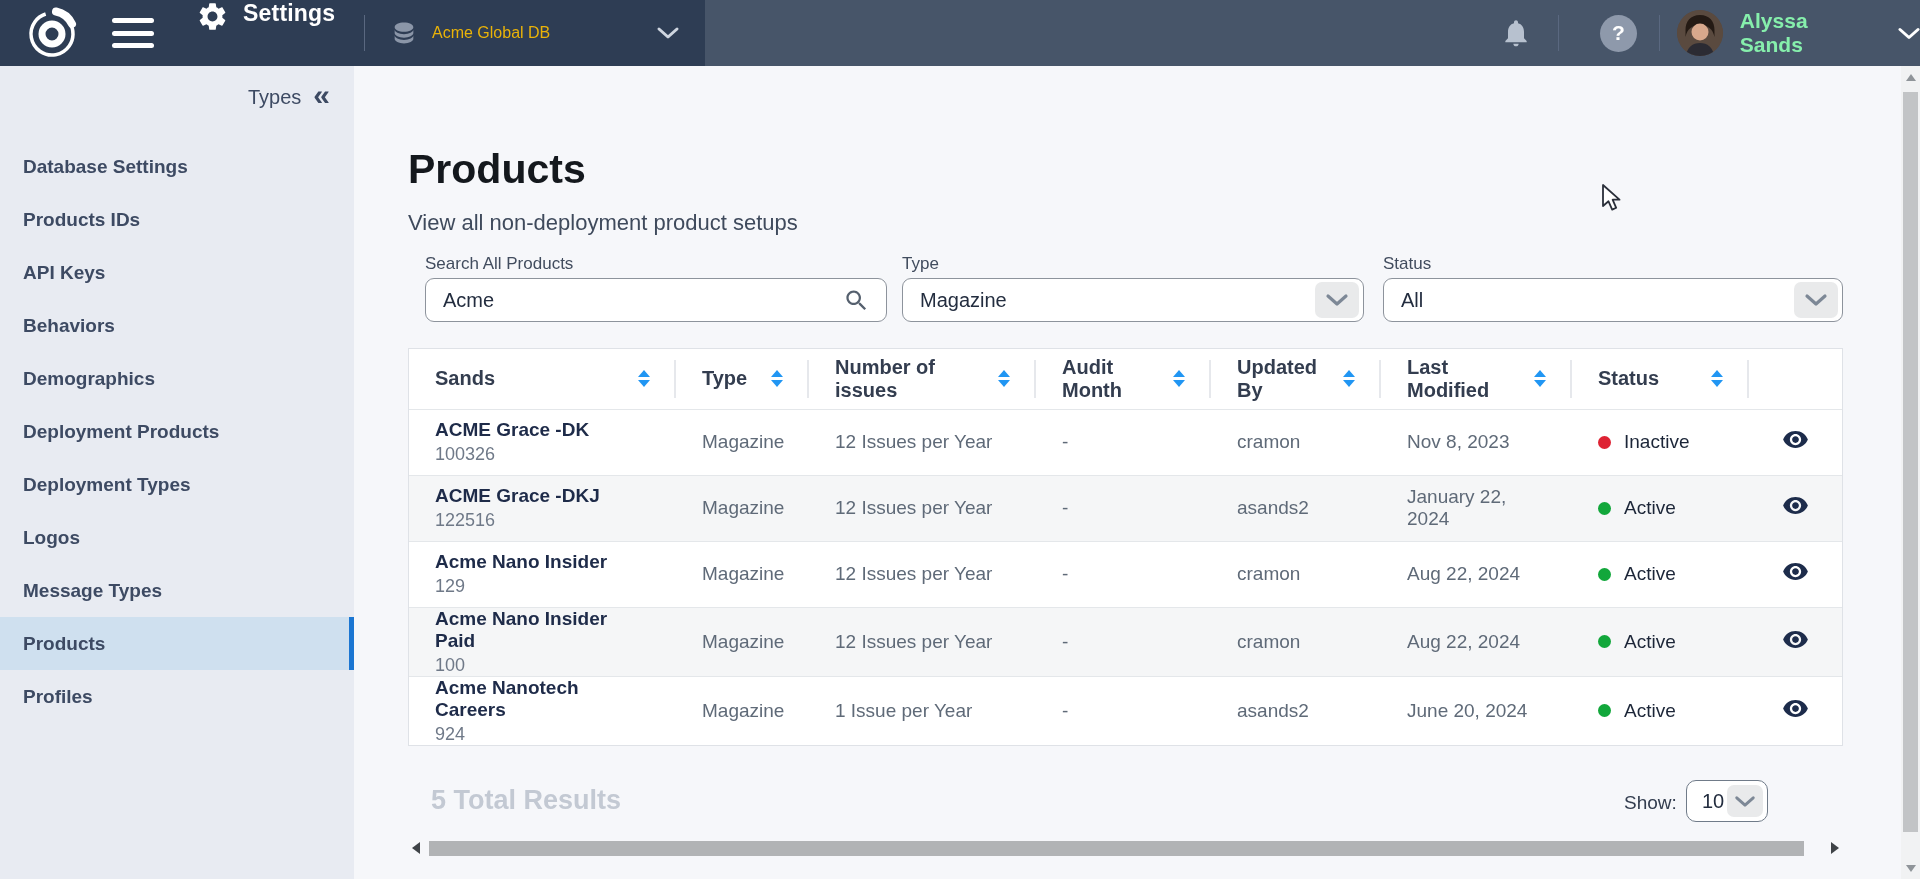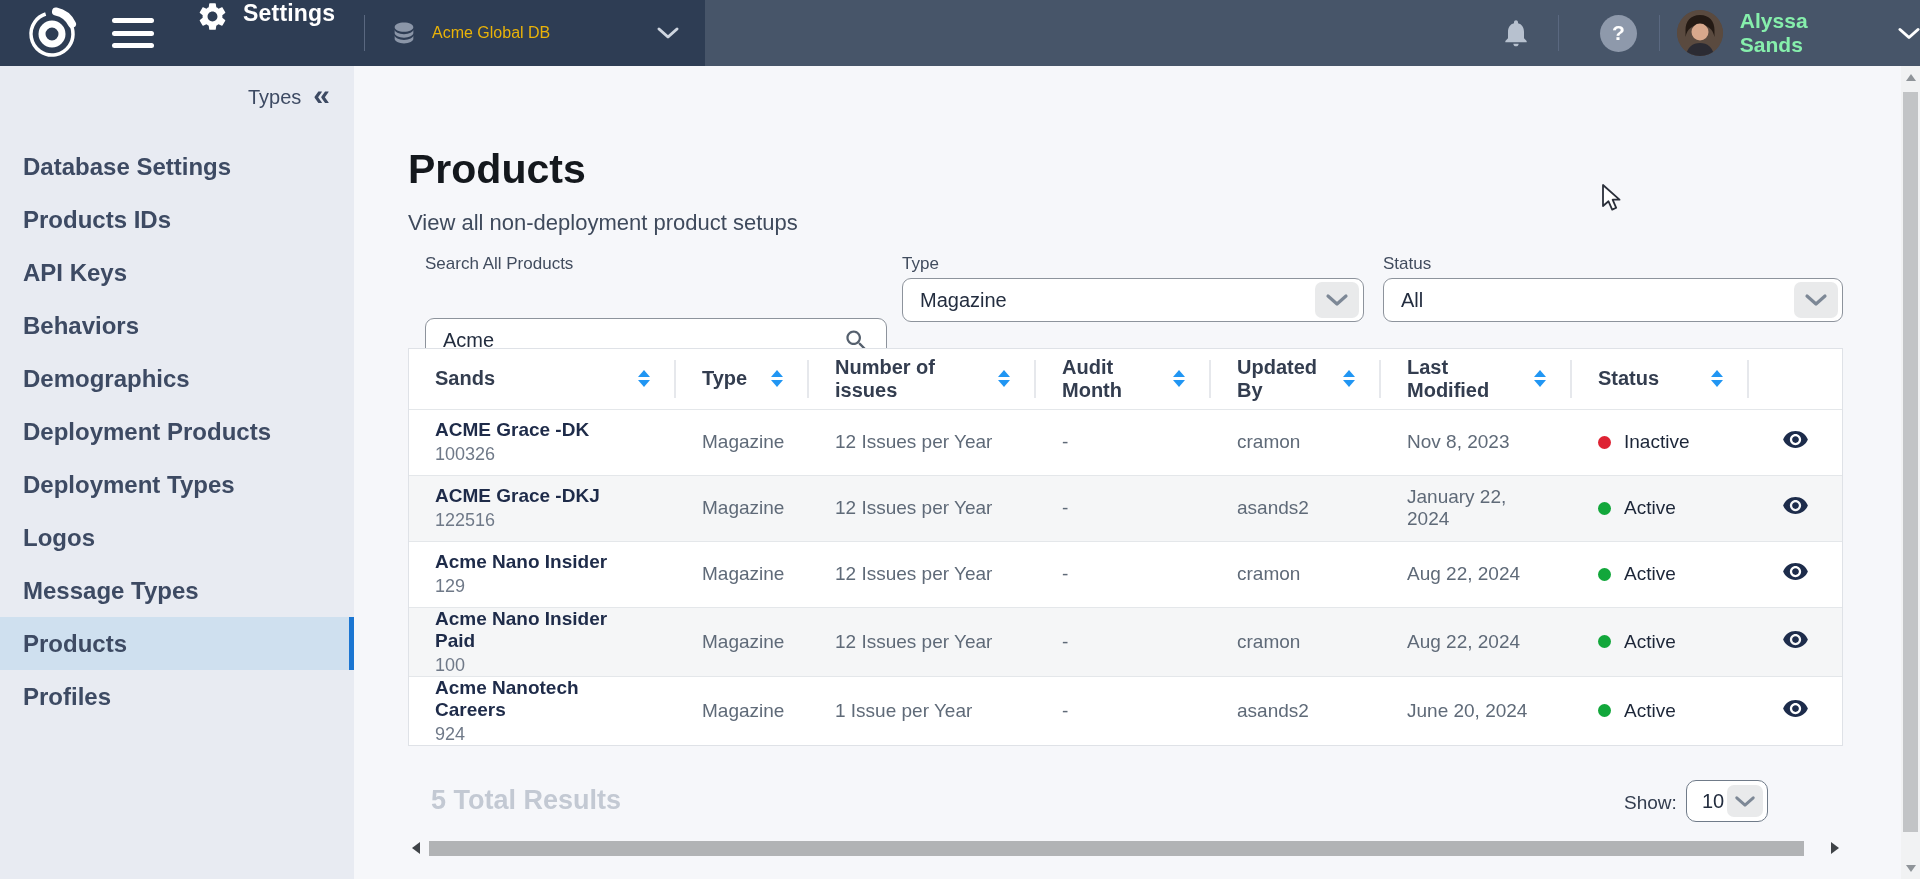--- a/index.html
+++ b/index.html
@@ -22,21 +22,21 @@
   .help-circle { width:37px; height:37px; border-radius:50%; background:#8e99ab; color:#ffffff; font-size:21px; font-weight:700; display:flex; align-items:center; justify-content:center; }
   .avatar { width:46px; height:46px; border-radius:50%; overflow:hidden; background:#5a4a3f; }
   .user-name { color:#86efac; font-size:21px; font-weight:700; }
 
   
   .sidebar { position:absolute; left:0; top:66px; width:354px; height:813px; background:#e8ebf2; }
   .hide-row { position:absolute; top:18px; right:24px; display:flex; align-items:center; gap:12px; cursor:pointer; }
   .hide-label { font-size:20px; color:#3d4a63; }
   .collapse-glyph { font-size:30px; font-weight:700; color:#3d4a63; line-height:1; margin-top:-4px; }
   .sidebar-nav { position:absolute; top:74px; left:0; width:354px; }
-  .sidebar-item { height:53px; display:flex; align-items:center; padding-left:23px; font-size:24px; font-weight:600; color:#3d4a63; cursor:pointer; }
+  .sidebar-item { height:53px; display:flex; align-items:center; padding-left:23px; font-size:19px; font-weight:600; color:#3d4a63; cursor:pointer; }
   .sidebar-item.active { background:#cfe0ef; border-right:5px solid #1b76d2; }
 
   
   .page-title { position:absolute; left:408px; top:146px; font-size:41px; font-weight:700; color:#14181d; }
   .page-subtitle { position:absolute; left:408px; top:210px; font-size:22px; color:#3f4a5c; }
 
   .filter-label { position:absolute; top:254px; font-size:17px; color:#414c5e; }
   .field { position:absolute; top:278px; height:44px; background:#ffffff; border:1.5px solid #8d939c; border-radius:9px; display:flex; align-items:center; }
   .search-input { border:none; outline:none; flex:1; height:100%; border-radius:9px; padding-left:17px; font-size:20px; color:#232d3f; font-family:inherit; background:transparent; }
   .search-glyph { margin-right:16px; display:flex; }
@@ -197,21 +197,21 @@
         <div class="sidebar-item">
     <span>Profiles</span>
   </div>
       </nav>
   </aside>
 
   <h1 class="page-title">Products</h1>
   <div class="page-subtitle">View all non-deployment product setups</div>
 
   <label class="filter-label" style="left:425px;">Search All Products</label>
-  <div class="field" style="left:425px; width:462px;margin-top:40px;">
+  <div class="field" style="left:425px; width:462px;">
     <input class="search-input" type="text" value="Acme" style="">
     <span class="search-glyph">
       <svg width="27" height="27" viewBox="0 0 24 24" fill="#55606e">
           <path d="M15.5 14h-.79l-.28-.27C15.41 12.59 16 11.11 16 9.5 16 5.91 13.09 3 9.5 3S3 5.91 3 9.5 5.91 16 9.5 16c1.61 0 3.09-.59 4.23-1.57l.27.28v.79l5 4.99L20.49 19l-4.99-5zm-6 0C7.01 14 5 11.99 5 9.5S7.01 5 9.5 5 14 7.01 14 9.5 11.99 14 9.5 14z"></path>
         </svg>
     </span>
   </div>
 
   <label class="filter-label" style="left:902px;">Type</label>
   <div class="field" style="left:902px; width:462px;">

